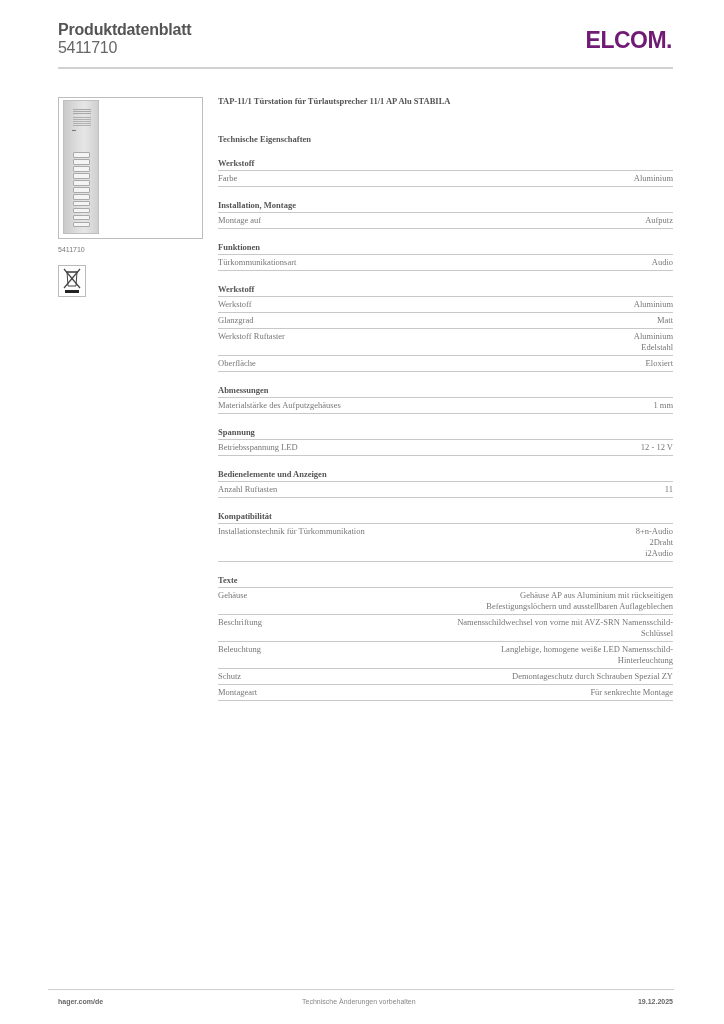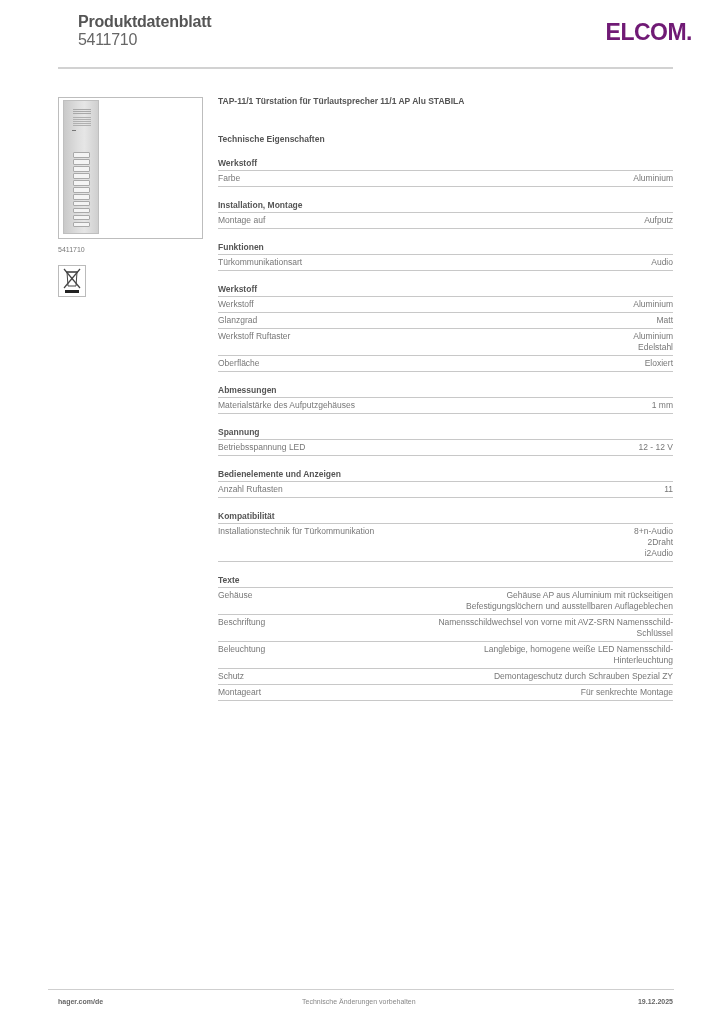--- a/index.html
+++ b/index.html
@@ -1,19 +1,19 @@
 <!DOCTYPE html>
 <html><head>
 <meta charset="utf-8">
 <style>
   html, body { margin: 0; padding: 0; background: #ffffff; }
   body { width: 724px; height: 1024px; position: relative; overflow: hidden;
          font-family: "Liberation Sans", sans-serif; color: #555; }
 
-  .header { position: absolute; left: 58px; top: 12px; width: 614px; margin-left: 20px; }
+  .header { position: absolute; left: 58px; top: 20px; width: 614px; }
   .doc-title { font-size: 16px; font-weight: bold; color: #555; line-height: 19px; letter-spacing: -0.2px; }
   .doc-number { font-size: 16px; color: #666; line-height: 18px; letter-spacing: -0.3px; }
   .logo { position: absolute; right: 0; top: 7px; font-size: 23px; font-weight: bold;
           color: #701a75; letter-spacing: -0.5px; font-family: "Liberation Sans", sans-serif; }
   .header-rule { position: absolute; left: 58px; top: 67px; width: 615px; height: 2px; background: #d2d2d2; }
 
   .left-col { position: absolute; left: 58px; top: 97px; width: 145px; }
   .product-frame { width: 143px; height: 140px; border: 1px solid #bdbdbd; background: #fff; position: relative; }
   .panel { position: absolute; left: 4px; top: 2px; width: 36px; height: 134px;
            background: linear-gradient(90deg, #c9c9c9 0%, #dedede 40%, #e6e6e6 60%, #cfcfcf 100%);
@@ -22,21 +22,21 @@
              background: repeating-linear-gradient(180deg, #a8a8a8 0 1px, transparent 1px 2px); }
   .grille { position: absolute; left: 9px; top: 16px; width: 18px; height: 9px;
             background: repeating-linear-gradient(180deg, #b0b0b0 0 1px, transparent 1px 2px); }
   .led { position: absolute; left: 8px; top: 29px; width: 4px; height: 1px; background: #777; }
   .buttons { position: absolute; left: 9px; top: 51px; width: 17px; }
   .btn { width: 17px; height: 5.6px; margin-bottom: 1.4px; background: #f4f4f4;
          border: 1px solid #a9a9a9; box-sizing: border-box; border-radius: 1px; }
   .article-small { font-size: 7px; color: #777; margin-top: 7px; }
   .weee { width: 26px; height: 30px; border: 1px solid #bbb; margin-top: 12px; position: relative; background:#fff; }
 
-  .main { position: absolute; left: 218px; top: 95px; width: 455px; }
+  .main { position: absolute; left: 218px; top: 95px; width: 455px; font-family: Liberation Serif, serif; }
   .product-title { font-size: 8.5px; font-weight: bold; color: #555; height: 12px; line-height: 12px; }
   .section-main { font-size: 8.5px; font-weight: bold; color: #555; margin-top: 26px; line-height: 12px; }
   .group { margin-top: 12px; }
   .group-title { font-size: 8.5px; font-weight: bold; color: #555; line-height: 12px; padding-bottom: 1px;
                  border-bottom: 1px solid #c8c8c8; }
   .row { display: flex; justify-content: space-between; font-size: 8.5px; color: #777; line-height: 11px;
          padding: 2px 0 2px 0; border-bottom: 1px solid #c8c8c8; }
   .row .val { text-align: right; white-space: pre-line; }
   .row .lbl { flex: 0 0 auto; }
 

